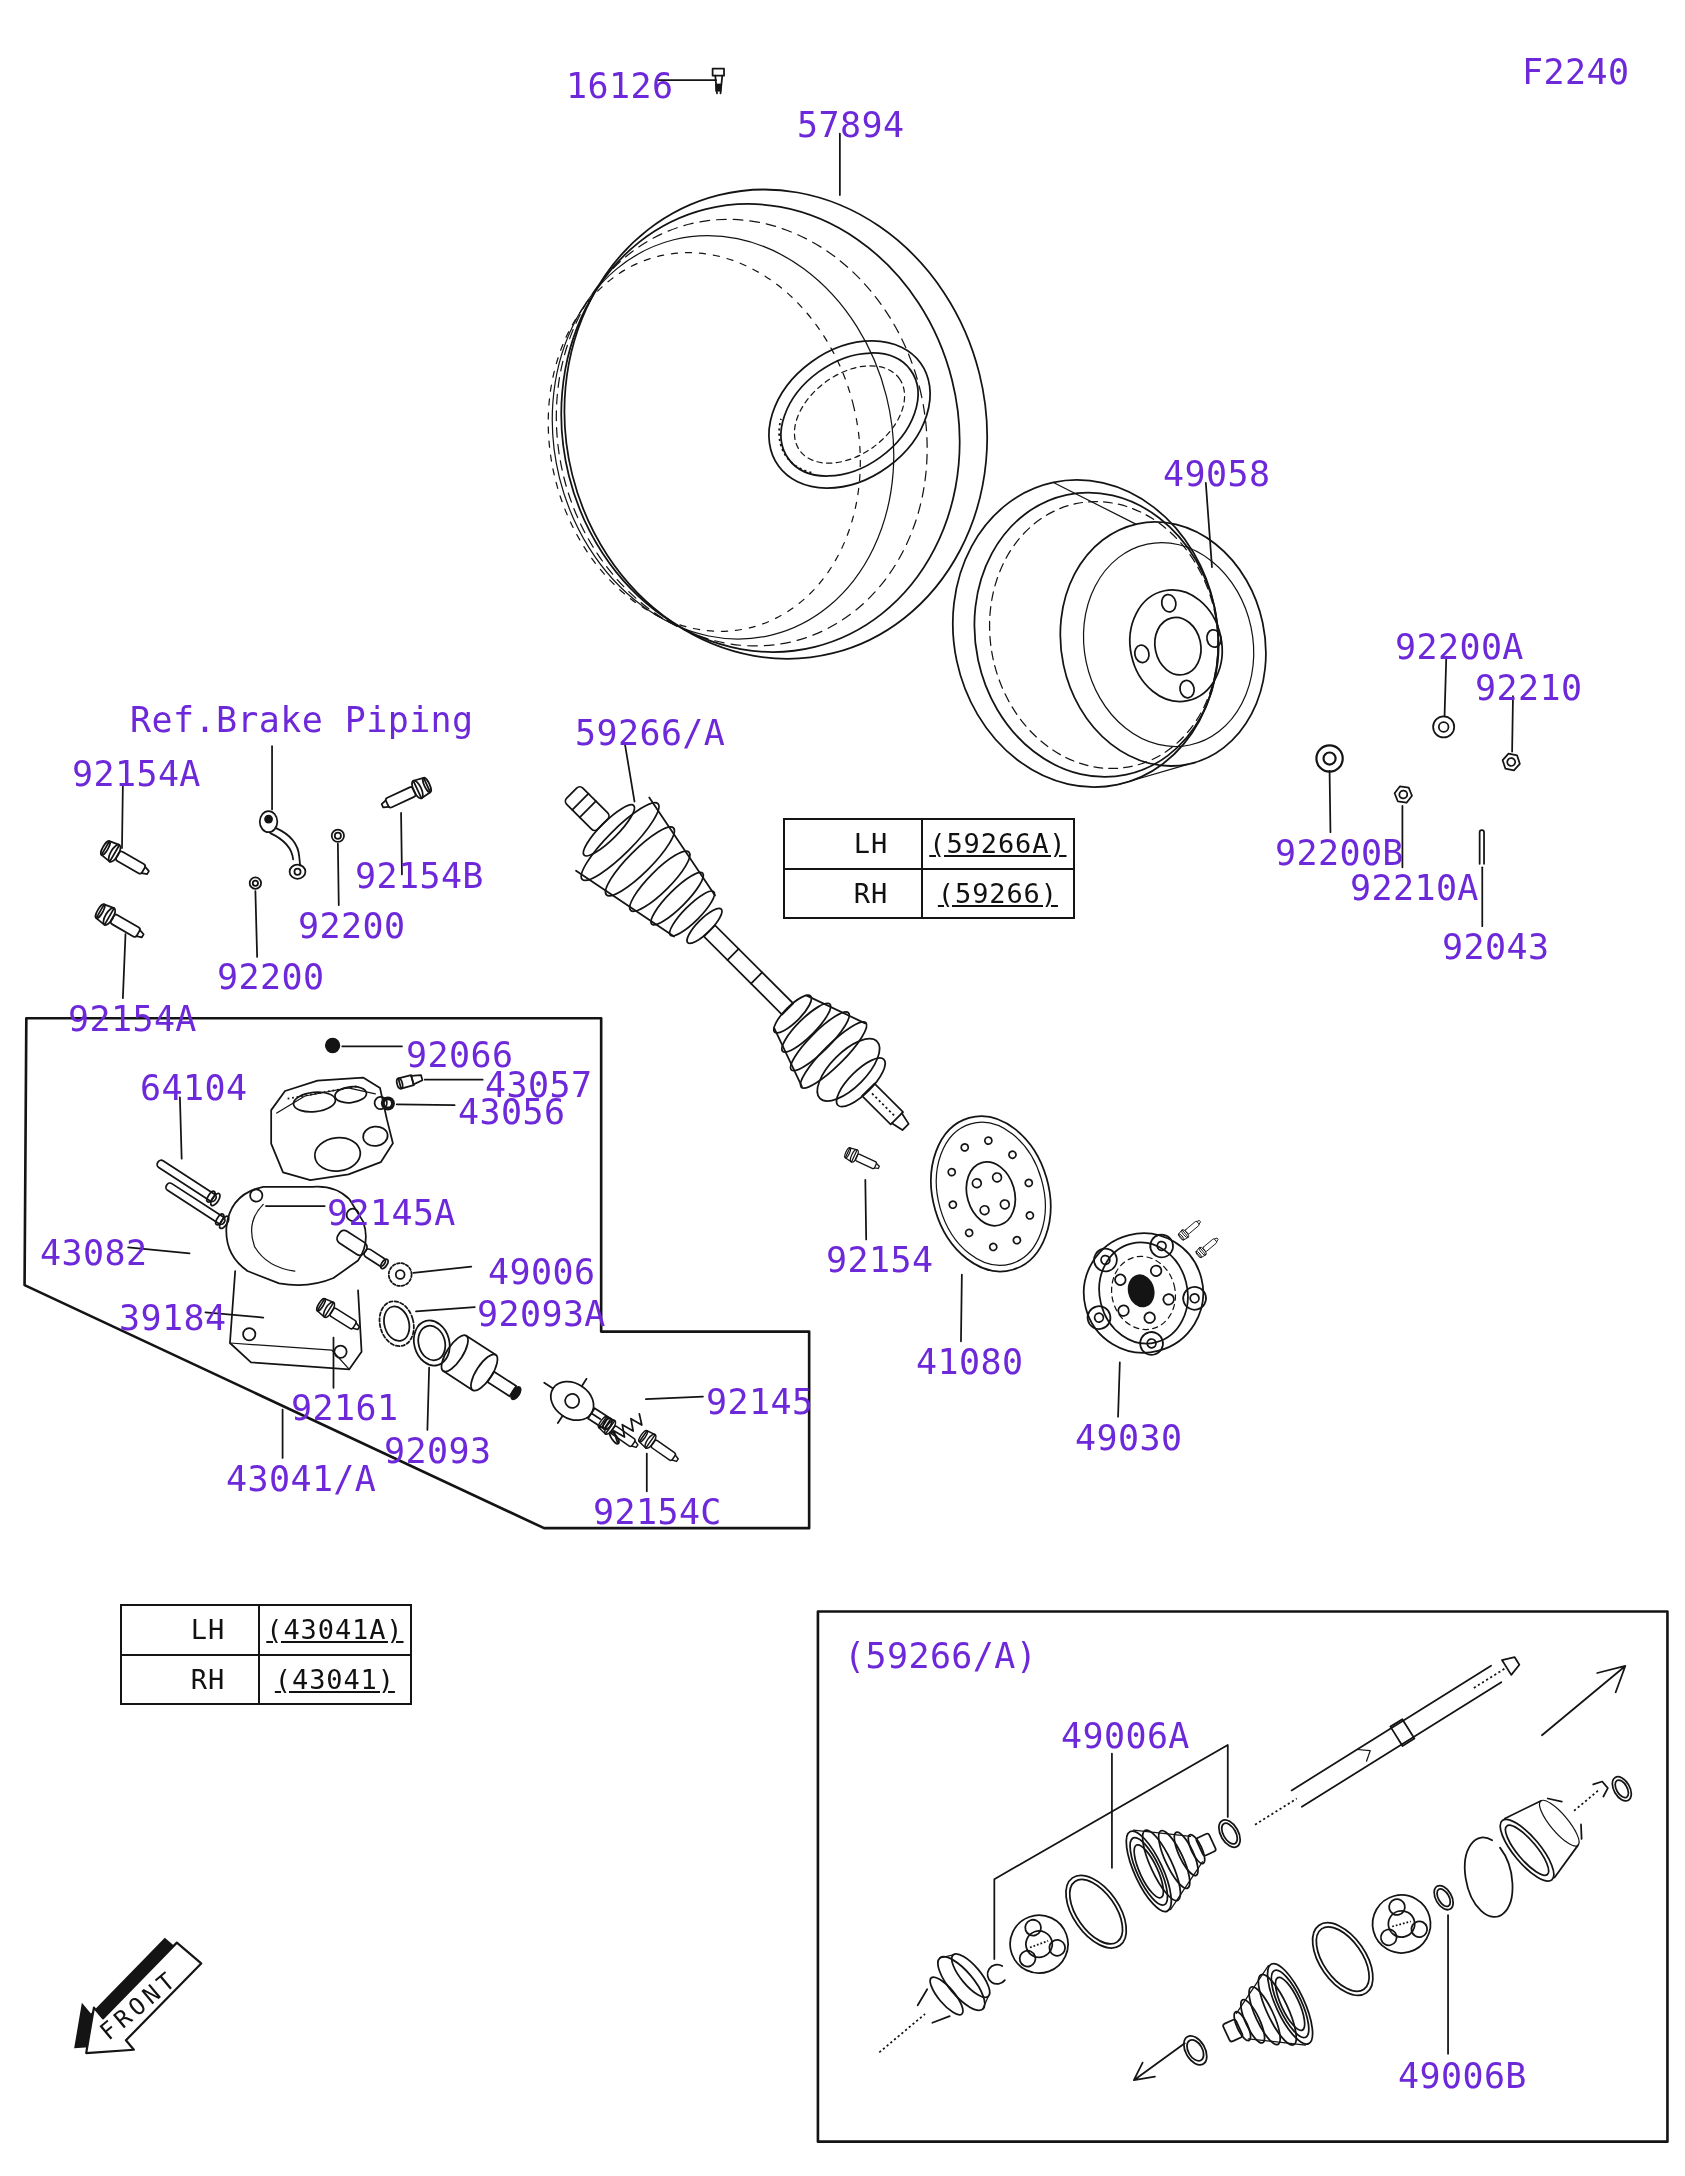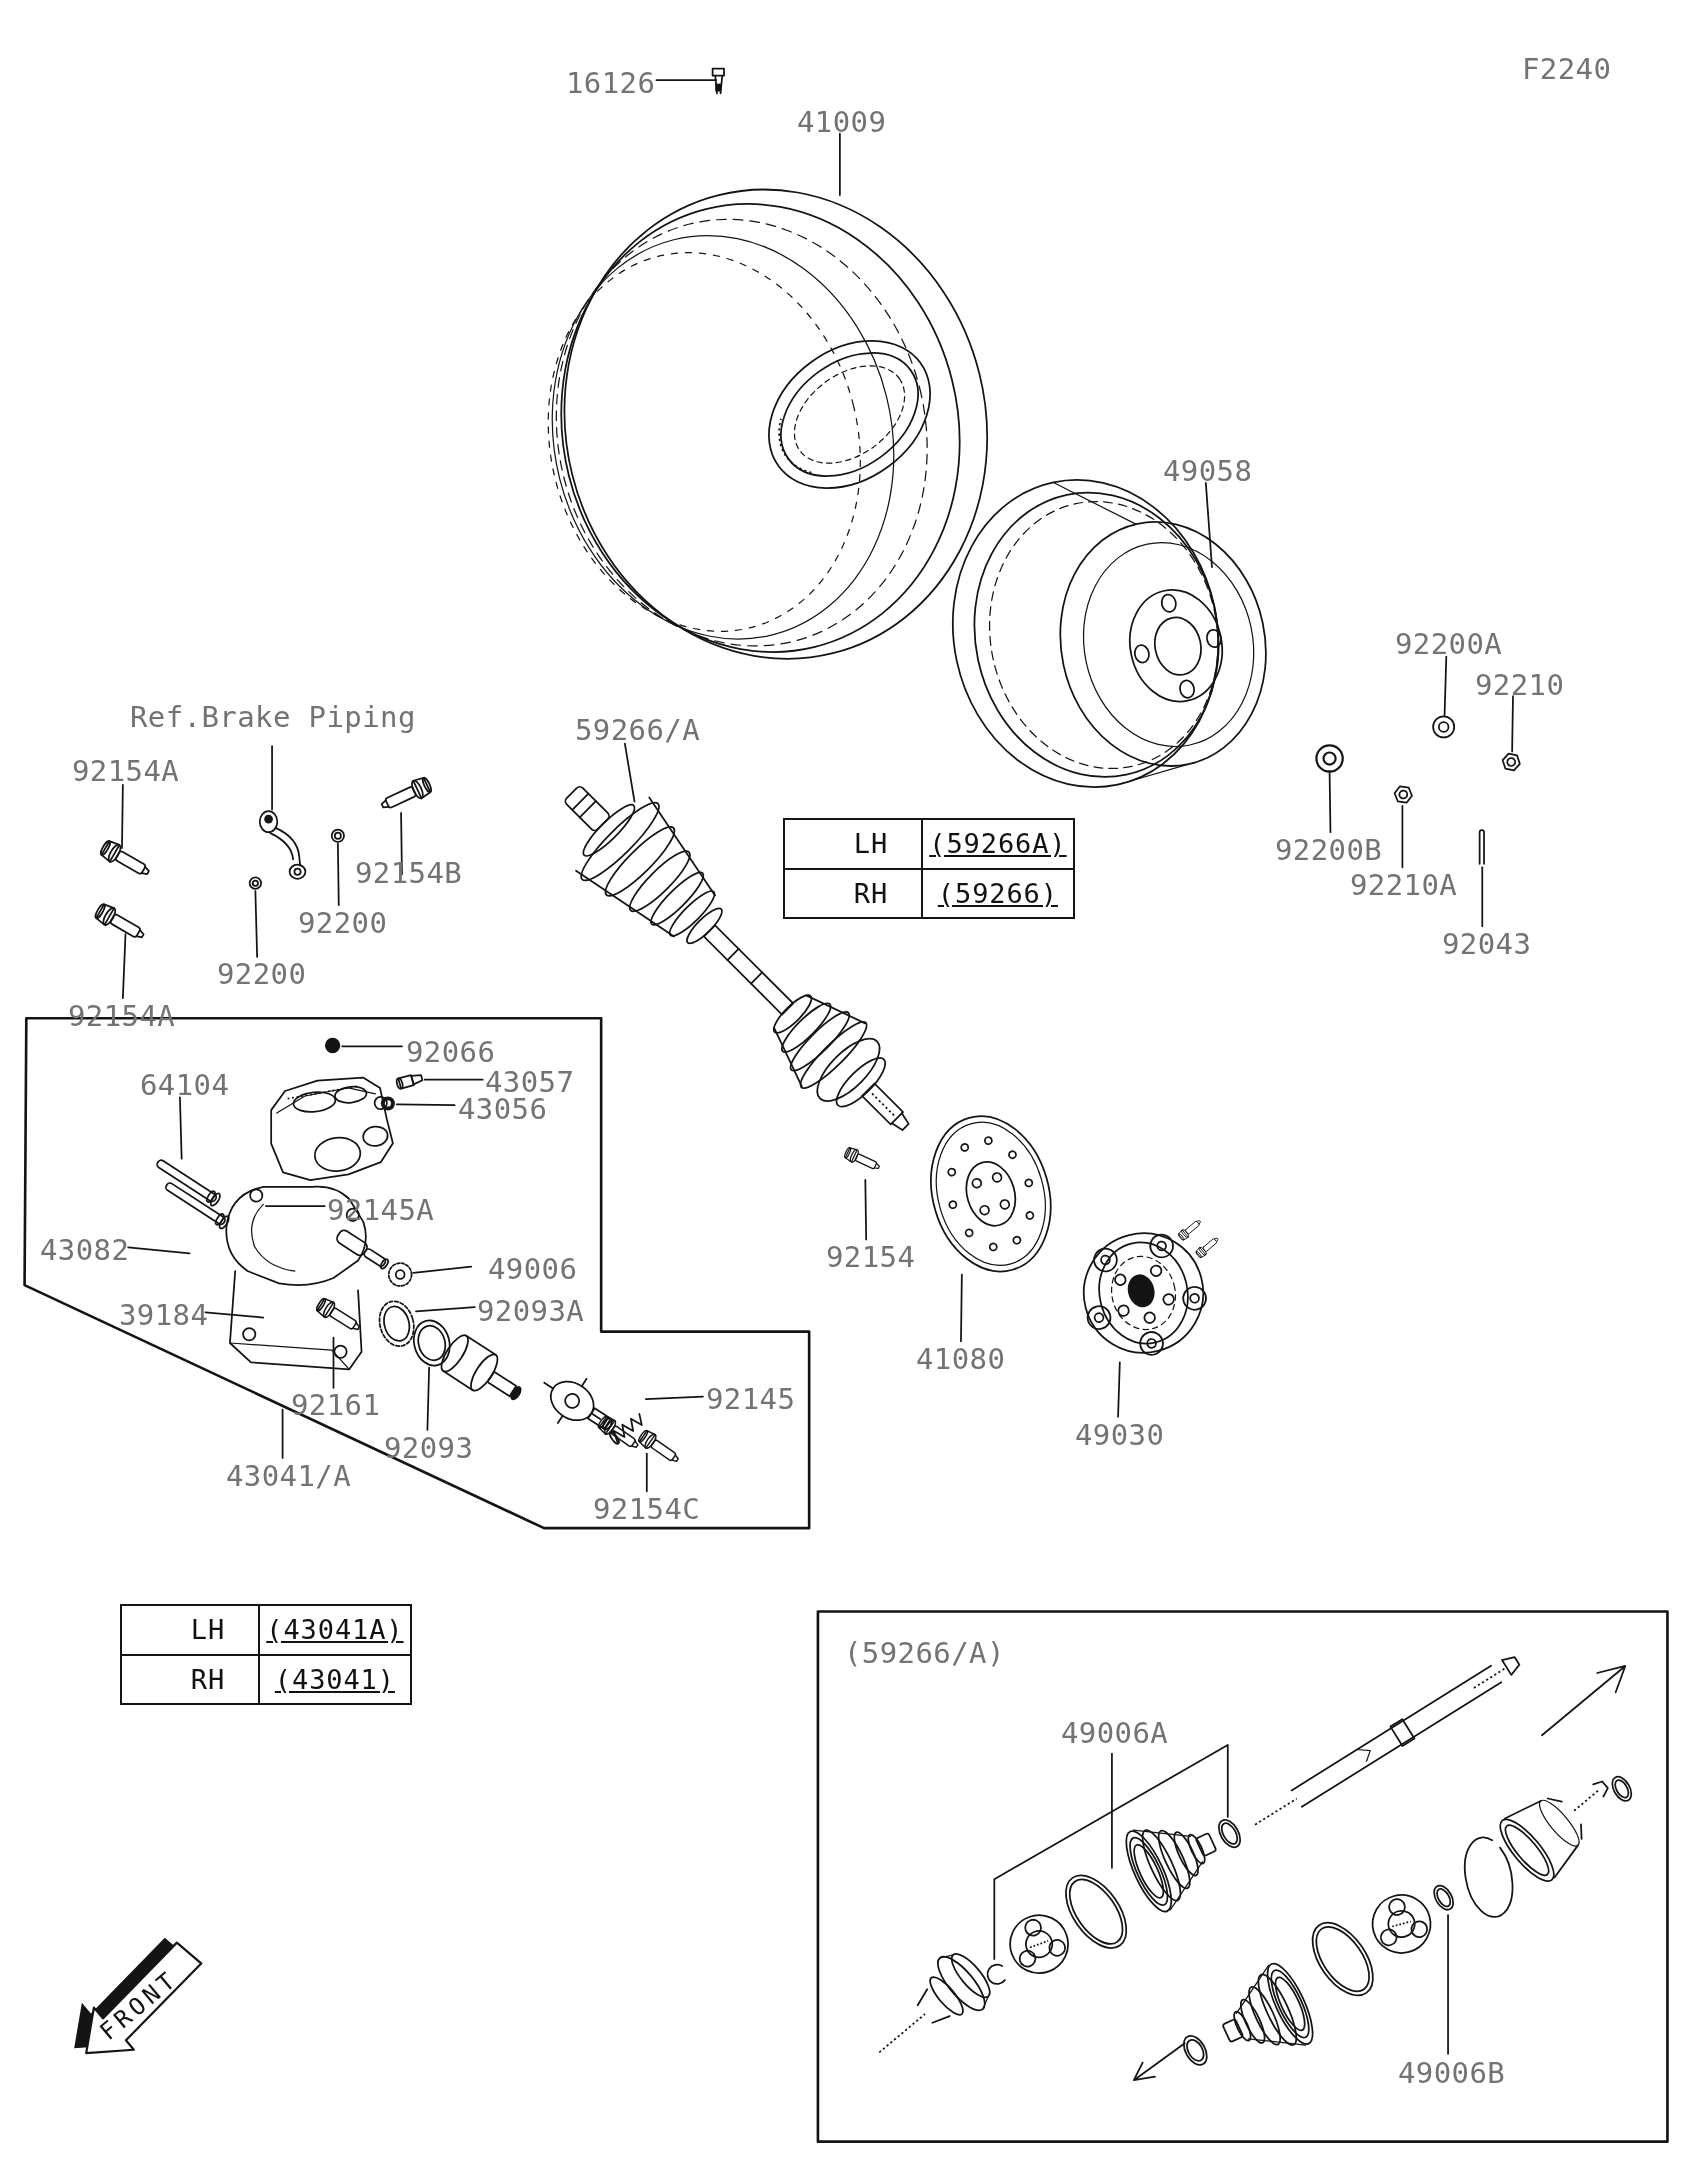--- a/index.html
+++ b/index.html
@@ -7,21 +7,21 @@
          font-family:"DejaVu Sans Mono",monospace;}
   #art{position:absolute;left:0;top:0;width:1685px;height:2177px;}
   #art *{stroke:#141414;stroke-width:2;fill:none;stroke-linecap:round;stroke-linejoin:round;}
   #art .fl{fill:#141414;stroke:none;}
   #art .wh{fill:#ffffff;stroke:none;}
   #art .wf{fill:#ffffff;stroke:#141414;stroke-width:2.5;}
   #art .hatch{stroke-linecap:butt;}
   #art .thin{stroke-width:1.4;}
   #art .bx{stroke-width:3;}
   #art text{fill:#111;stroke:none;font-family:"DejaVu Sans Mono",monospace;}
-  .lbl{position:absolute;font-size:29px;line-height:1.05;color:#737373;white-space:nowrap;letter-spacing:0.4px;}
+  .lbl{position:absolute;font-size:35px;line-height:1.05;color:#6d28d9;white-space:nowrap;letter-spacing:0.4px;}
   .ptable{position:absolute;border:2.6px solid #141414;display:flex;flex-direction:column;background:#fff;}
   .ptable .row{flex:1;display:flex;padding-left:36px;}
   .ptable .row + .row{border-top:2.6px solid #141414;}
   .ptable .cell{display:flex;align-items:center;justify-content:center;font-size:27px;color:#111;letter-spacing:0.9px;}
   .ptable .side{width:39.6%;border-right:2.6px solid #141414;}
   .ptable .part{flex:1;text-decoration:underline;}
 </style>
 </head>
 <body>
 
@@ -414,21 +414,21 @@
   </g>
 
   <g transform="translate(160,2282) rotate(-40)">
     <path class="fl" transform="translate(-7,-13)" d="M-84,4 L-44,-30 L-44,-14 L76,-26 L82,10 L-40,22 L-40,36 Z"></path>
     <path class="wf" d="M-84,4 L-44,-30 L-44,-14 L76,-26 L82,10 L-40,22 L-40,36 Z"></path>
     <text x="-56" y="10" font-size="27" letter-spacing="5">FRONT</text>
   </g>
 </svg>
 
   <div class="lbl" style="left:566px;top:68px">16126</div>
-  <div class="lbl" style="left:797px;top:107px">41009</div>
+  <div class="lbl" style="left:797px;top:107px">57894</div>
   <div class="lbl" style="left:1522px;top:54px">F2240</div>
   <div class="lbl" style="left:1163px;top:456px">49058</div>
   <div class="lbl" style="left:1395px;top:629px">92200A</div>
   <div class="lbl" style="left:1475px;top:670px">92210</div>
   <div class="lbl" style="left:1275px;top:835px">92200B</div>
   <div class="lbl" style="left:1350px;top:870px">92210A</div>
   <div class="lbl" style="left:1442px;top:929px">92043</div>
   <div class="lbl" style="left:575px;top:715px">59266/A</div>
   <div class="lbl" style="left:130px;top:702px">Ref.Brake Piping</div>
   <div class="lbl" style="left:72px;top:756px">92154A</div>

